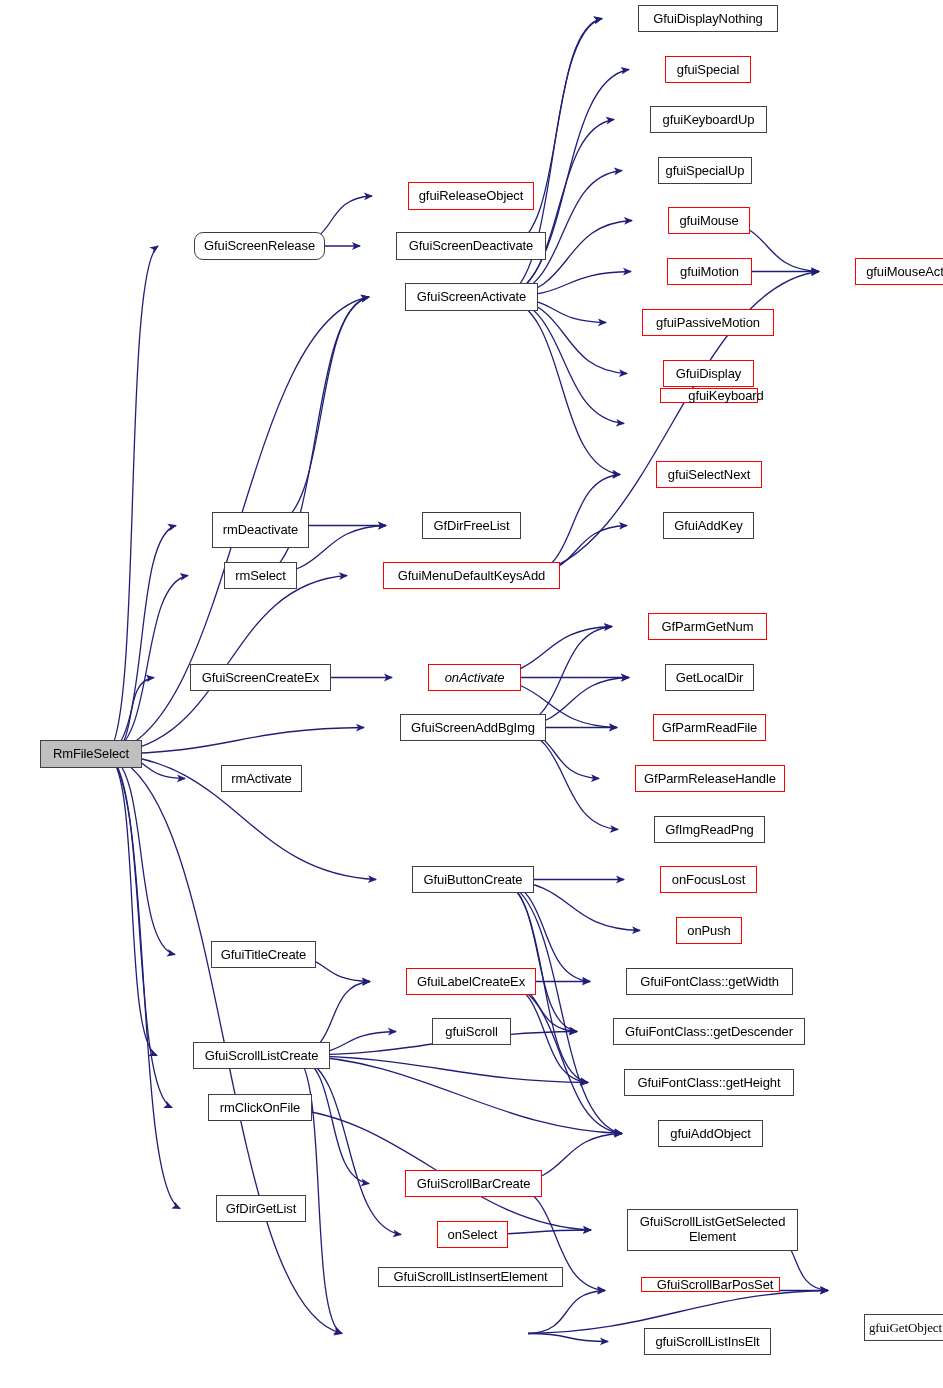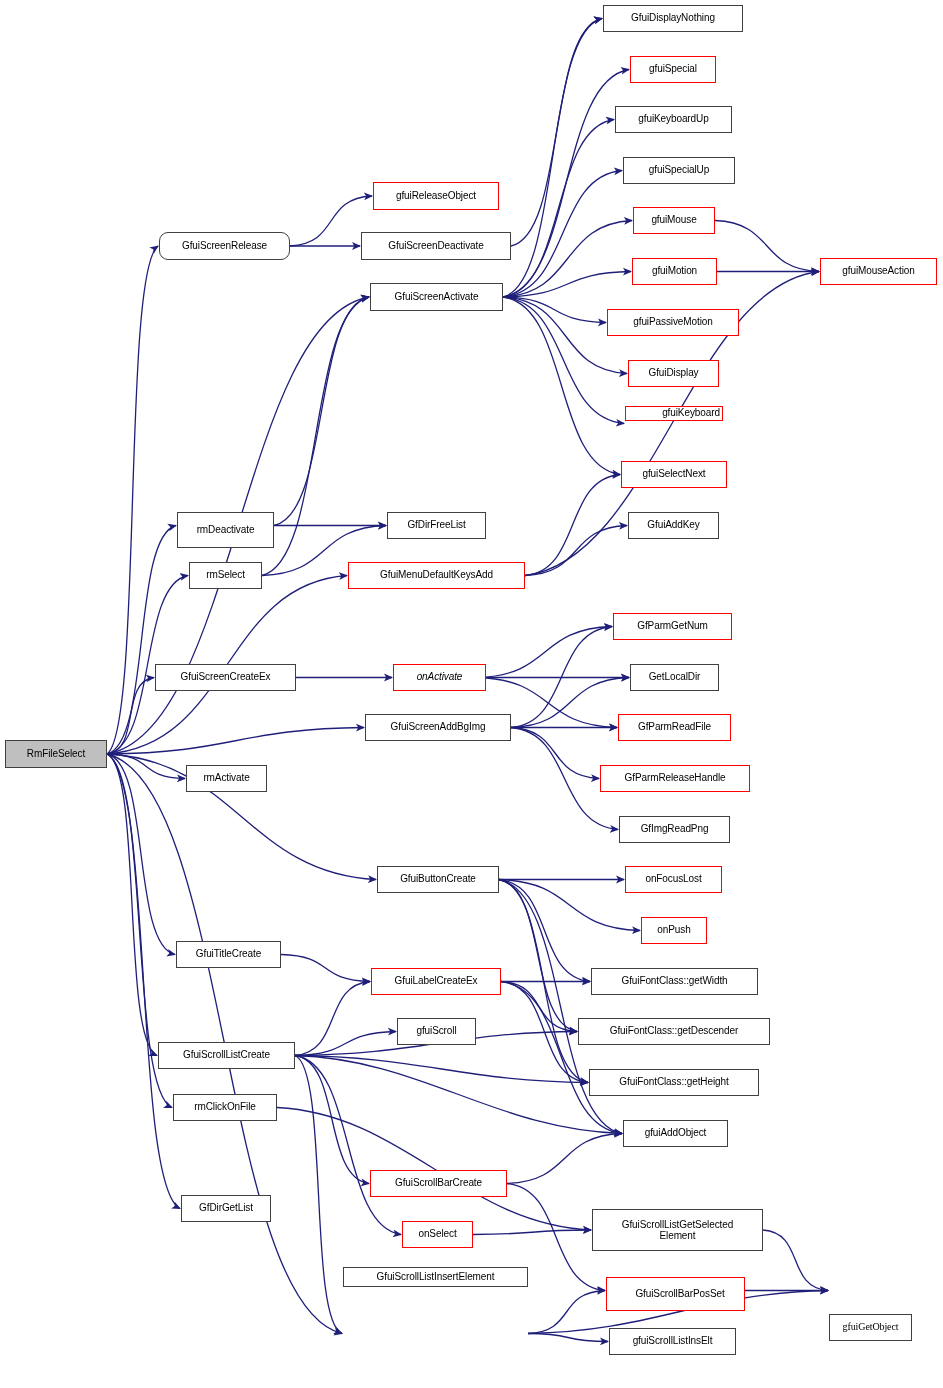--- a/index.html
+++ b/index.html
@@ -2,21 +2,21 @@
 <html><head>
 <meta charset="utf-8">
 <style>
   html,body{margin:0;padding:0;background:#ffffff;}
   #canvas{position:relative;width:943px;height:1388px;background:#ffffff;
           font-family:"Liberation Sans","DejaVu Sans",sans-serif;overflow:hidden;}
   svg.edges{position:absolute;left:0;top:0;width:943px;height:1388px;pointer-events:none;}
   .node{position:absolute;box-sizing:border-box;display:flex;align-items:center;
         justify-content:center;text-align:center;background:#ffffff;
         border:1px solid #404040;color:#000000;line-height:1.05;
-        font-size:10px;letter-spacing:-0.1px;white-space:pre;}
+        font-size:13px;letter-spacing:-0.1px;white-space:pre;margin-left:35px;}
   .node.red{border-color:#ff0000;}
   .node.root{background:#bfbfbf;border-color:#404040;}
   .node.two{line-height:1.15;}
 </style>
 </head>
 <body>
 
 <div id="canvas">
   <svg class="edges" viewBox="0 0 943 1388" xmlns="http://www.w3.org/2000/svg">
     <defs>
@@ -102,26 +102,26 @@
   </svg>
   <div id="node-layer">
       <div class="node root" style="left: 5px; top: 740px; width: 102px; height: 28px;">RmFileSelect</div>
       <div class="node" style="left: 159px; top: 232px; width: 131px; height: 28px; border-radius: 9px;">GfuiScreenRelease</div>
       <div class="node red" style="left: 373px; top: 182px; width: 126px; height: 28px;">gfuiReleaseObject</div>
       <div class="node" style="left: 361px; top: 232px; width: 150px; height: 28px;">GfuiScreenDeactivate</div>
       <div class="node" style="left: 370px; top: 283px; width: 133px; height: 28px;">GfuiScreenActivate</div>
       <div class="node" style="left: 603px; top: 5px; width: 140px; height: 27px;">GfuiDisplayNothing</div>
       <div class="node red" style="left: 630px; top: 56px; width: 86px; height: 27px;">gfuiSpecial</div>
       <div class="node" style="left: 615px; top: 106px; width: 117px; height: 27px;">gfuiKeyboardUp</div>
-      <div class="node" style="left: 623px; top: 157px; width: 112px; height: 27px;">gfuiSpecialUp</div>
+      <div class="node" style="left: 623px; top: 157px; width: 94px; height: 27px;">gfuiSpecialUp</div>
       <div class="node red" style="left: 633px; top: 207px; width: 82px; height: 27px;">gfuiMouse</div>
       <div class="node red" style="left: 632px; top: 258px; width: 85px; height: 27px;">gfuiMotion</div>
       <div class="node red" style="left: 607px; top: 309px; width: 132px; height: 27px;">gfuiPassiveMotion</div>
       <div class="node red" style="left: 628px; top: 360px; width: 91px; height: 27px;">GfuiDisplay</div>
-      <div class="node red" style="left: 625px; top: 406px; width: 98px; height: 15px; padding-left: 34px;">gfuiKeyboard</div>
+      <div class="node red" style="left: 625px; top: 388px; width: 98px; height: 15px; padding-left: 34px;">gfuiKeyboard</div>
       <div class="node red" style="left: 621px; top: 461px; width: 106px; height: 27px;">gfuiSelectNext</div>
       <div class="node" style="left: 628px; top: 512px; width: 91px; height: 27px;">GfuiAddKey</div>
       <div class="node red" style="left: 820px; top: 258px; width: 117px; height: 27px;">gfuiMouseAction</div>
       <div class="node" style="left: 177px; top: 512px; width: 97px; height: 36px;">rmDeactivate</div>
       <div class="node" style="left: 387px; top: 512px; width: 99px; height: 27px;">GfDirFreeList</div>
       <div class="node" style="left: 189px; top: 562px; width: 73px; height: 27px;">rmSelect</div>
       <div class="node red" style="left: 348px; top: 562px; width: 177px; height: 27px;">GfuiMenuDefaultKeysAdd</div>
       <div class="node" style="left: 155px; top: 664px; width: 141px; height: 27px; text-align: right;">GfuiScreenCreateEx</div>
       <div class="node red" style="left: 393px; top: 664px; width: 93px; height: 27px; font-style: italic;">onActivate</div>
       <div class="node red" style="left: 613px; top: 613px; width: 119px; height: 27px;">GfParmGetNum</div>
@@ -141,18 +141,18 @@
       <div class="node" style="left: 578px; top: 1018px; width: 192px; height: 27px;">GfuiFontClass::getDescender</div>
       <div class="node" style="left: 158px; top: 1042px; width: 137px; height: 27px;">GfuiScrollListCreate</div>
       <div class="node" style="left: 589px; top: 1069px; width: 170px; height: 27px;">GfuiFontClass::getHeight</div>
       <div class="node" style="left: 173px; top: 1094px; width: 104px; height: 27px;">rmClickOnFile</div>
       <div class="node" style="left: 623px; top: 1120px; width: 105px; height: 27px;">gfuiAddObject</div>
       <div class="node red" style="left: 370px; top: 1170px; width: 137px; height: 27px;">GfuiScrollBarCreate</div>
       <div class="node" style="left: 181px; top: 1195px; width: 90px; height: 27px;">GfDirGetList</div>
       <div class="node two" style="left: 592px; top: 1209px; width: 171px; height: 42px;">GfuiScrollListGetSelected
 Element</div>
       <div class="node red" style="left: 402px; top: 1221px; width: 71px; height: 27px;">onSelect</div>
-      <div class="node red" style="left: 606px; top: 1277px; width: 139px; height: 34px; padding-left: 9px;">GfuiScrollBarPosSet</div>
+      <div class="node red" style="left: 606px; top: 1277px; width: 139px; height: 15px; padding-left: 9px;">GfuiScrollBarPosSet</div>
       <div class="node" style="left: 829px; top: 1314px; width: 83px; height: 27px; font-family: Liberation Serif, serif;">gfuiGetObject</div>
       <div class="node" style="left: 343px; top: 1267px; width: 185px; height: 20px;">GfuiScrollListInsertElement</div>
       <div class="node" style="left: 609px; top: 1328px; width: 127px; height: 27px;">gfuiScrollListInsElt</div>
     </div>
 </div>
 
 </body></html>

